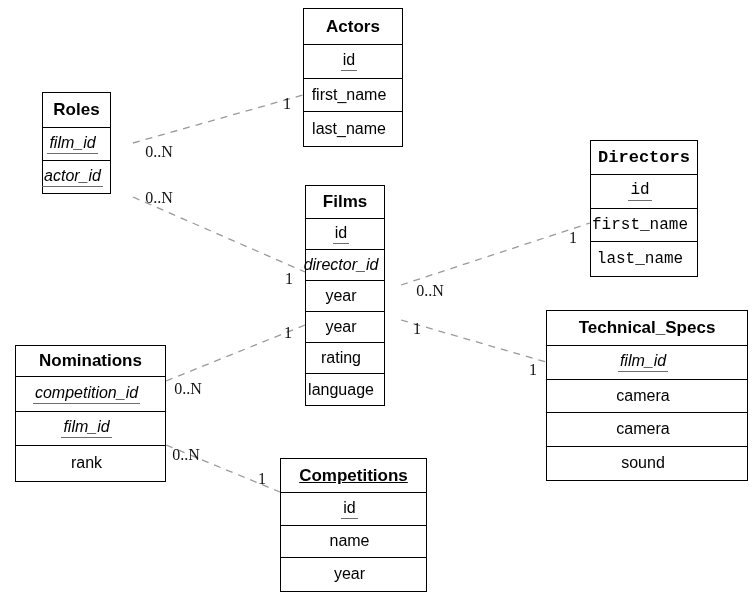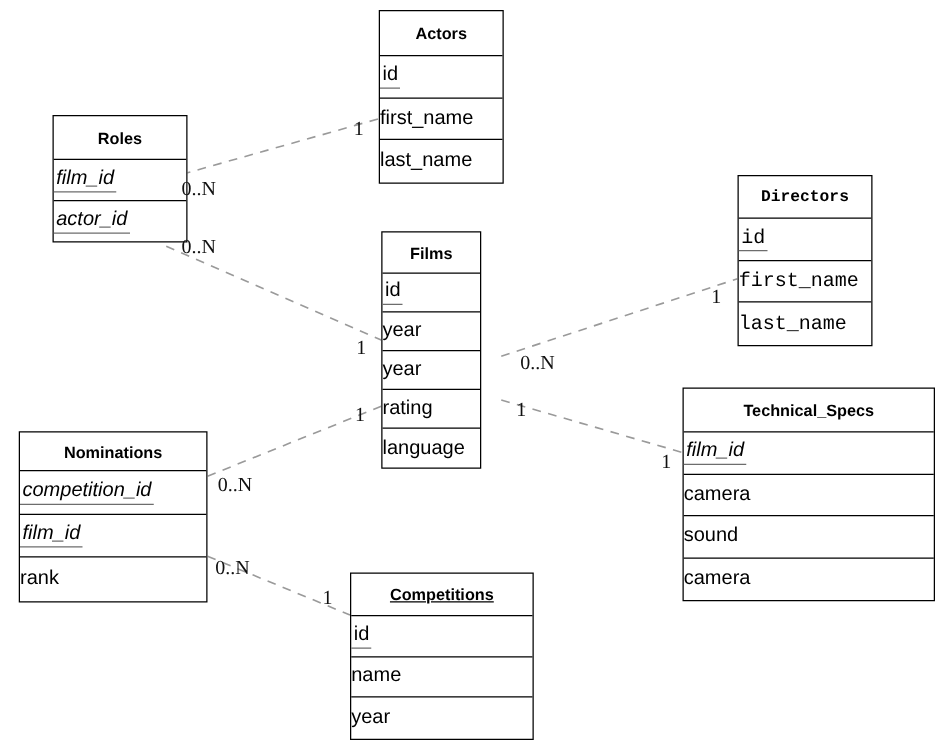--- a/index.html
+++ b/index.html
@@ -10,36 +10,36 @@
   .canvas{position:absolute;left:0;top:0;width:755px;height:604px;}
   svg.rels{position:absolute;left:0;top:0;}
   svg.rels line{stroke:#9a9a9a;stroke-width:1.3;stroke-dasharray:7 6;fill:none;}
 
   .etable{
     position:absolute;background:#ffffff;border:1.5px solid #000;
     box-sizing:border-box;color:#000;
   }
   .etable .ttl{
     display:flex;align-items:center;justify-content:center;
-    font-weight:bold;font-size:13px;border-bottom:1.5px solid #000;
+    font-weight:bold;font-size:17px;border-bottom:1.5px solid #000;
     box-sizing:border-box;letter-spacing:0px;
   }
   .etable .row{
-    display:flex;align-items:center;justify-content:flex-start;
+    display:flex;align-items:center;justify-content:center;
     padding-right:8px;font-size:16px;border-bottom:1.5px solid #000;
     box-sizing:border-box;
   }
   .etable .row:last-child{border-bottom:none;}
   .fk{font-style:italic;}
   .pk{border-bottom:1.6px solid #6d6d6d;padding:0 2px 1px 2px;}
 
   
   .t-actors{left:303px;top:8px;width:100px;}
   .t-actors .ttl{height:36px;} .t-actors .row{height:33.5px;}
-  .t-roles{left:42px;top:92px;width:108px;}
+  .t-roles{left:42px;top:92px;width:69px;}
   .t-roles .ttl{height:35px;} .t-roles .row{height:32.5px;}
   .t-films{left:305px;top:185px;width:80px;}
   .t-films .ttl{height:33px;} .t-films .row{height:31px;}
   .t-directors{left:590px;top:140px;width:108px;font-family:Liberation Mono, monospace;}
   .t-directors .ttl{height:34px;} .t-directors .row{height:33.5px;}
   .t-nominations{left:15px;top:345px;width:151px;}
   .t-nominations .ttl{height:31px;} .t-nominations .row{height:34.5px;}
   .t-techspecs{left:546px;top:310px;width:202px;}
   .t-techspecs .ttl{height:35px;} .t-techspecs .row{height:33.5px;}
   .t-competitions{left:280px;top:458px;width:147px;}
@@ -87,20 +87,23 @@
         <span class="pk fk">actor_id</span>
       </div>
   </div>
 
   <div class="etable t-films">
     <div class="ttl">Films</div>
     <div class="row">
         <span class="pk">id</span>
       </div>
     <div class="row">
+        <span class="fk">director_id</span>
+      </div>
+    <div class="row">
         <span>year</span>
       </div>
     <div class="row">
         <span>year</span>
       </div>
     <div class="row">
         <span>rating</span>
       </div>
     <div class="row">
         <span>language</span>
@@ -135,24 +138,24 @@
 
   <div class="etable t-techspecs">
     <div class="ttl">Technical_Specs</div>
     <div class="row">
         <span class="pk fk">film_id</span>
       </div>
     <div class="row">
         <span>camera</span>
       </div>
     <div class="row">
-        <span>sound</span>
+        <span>camera</span>
       </div>
     <div class="row">
-        <span>camera</span>
+        <span>sound</span>
       </div>
   </div>
 
   <div class="etable t-competitions">
     <div class="ttl">Competitions</div>
     <div class="row">
         <span class="pk">id</span>
       </div>
     <div class="row">
         <span>name</span>

